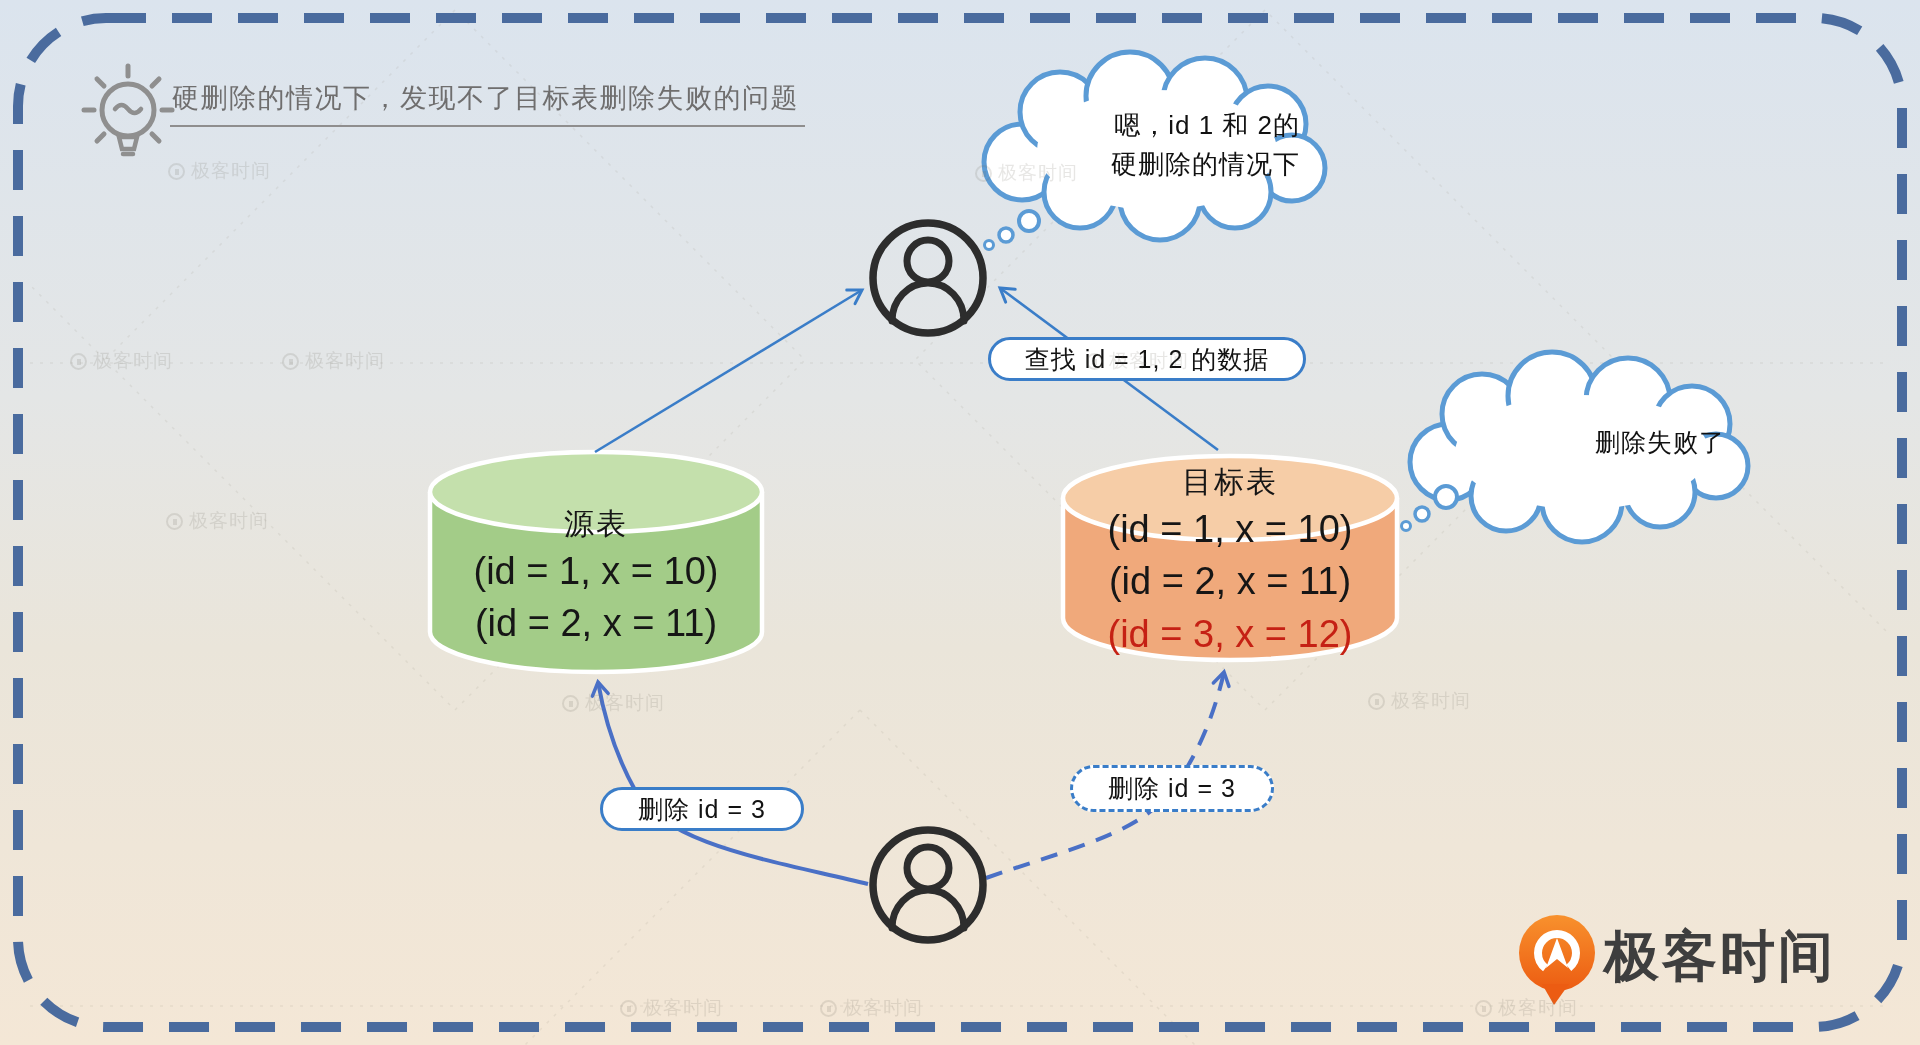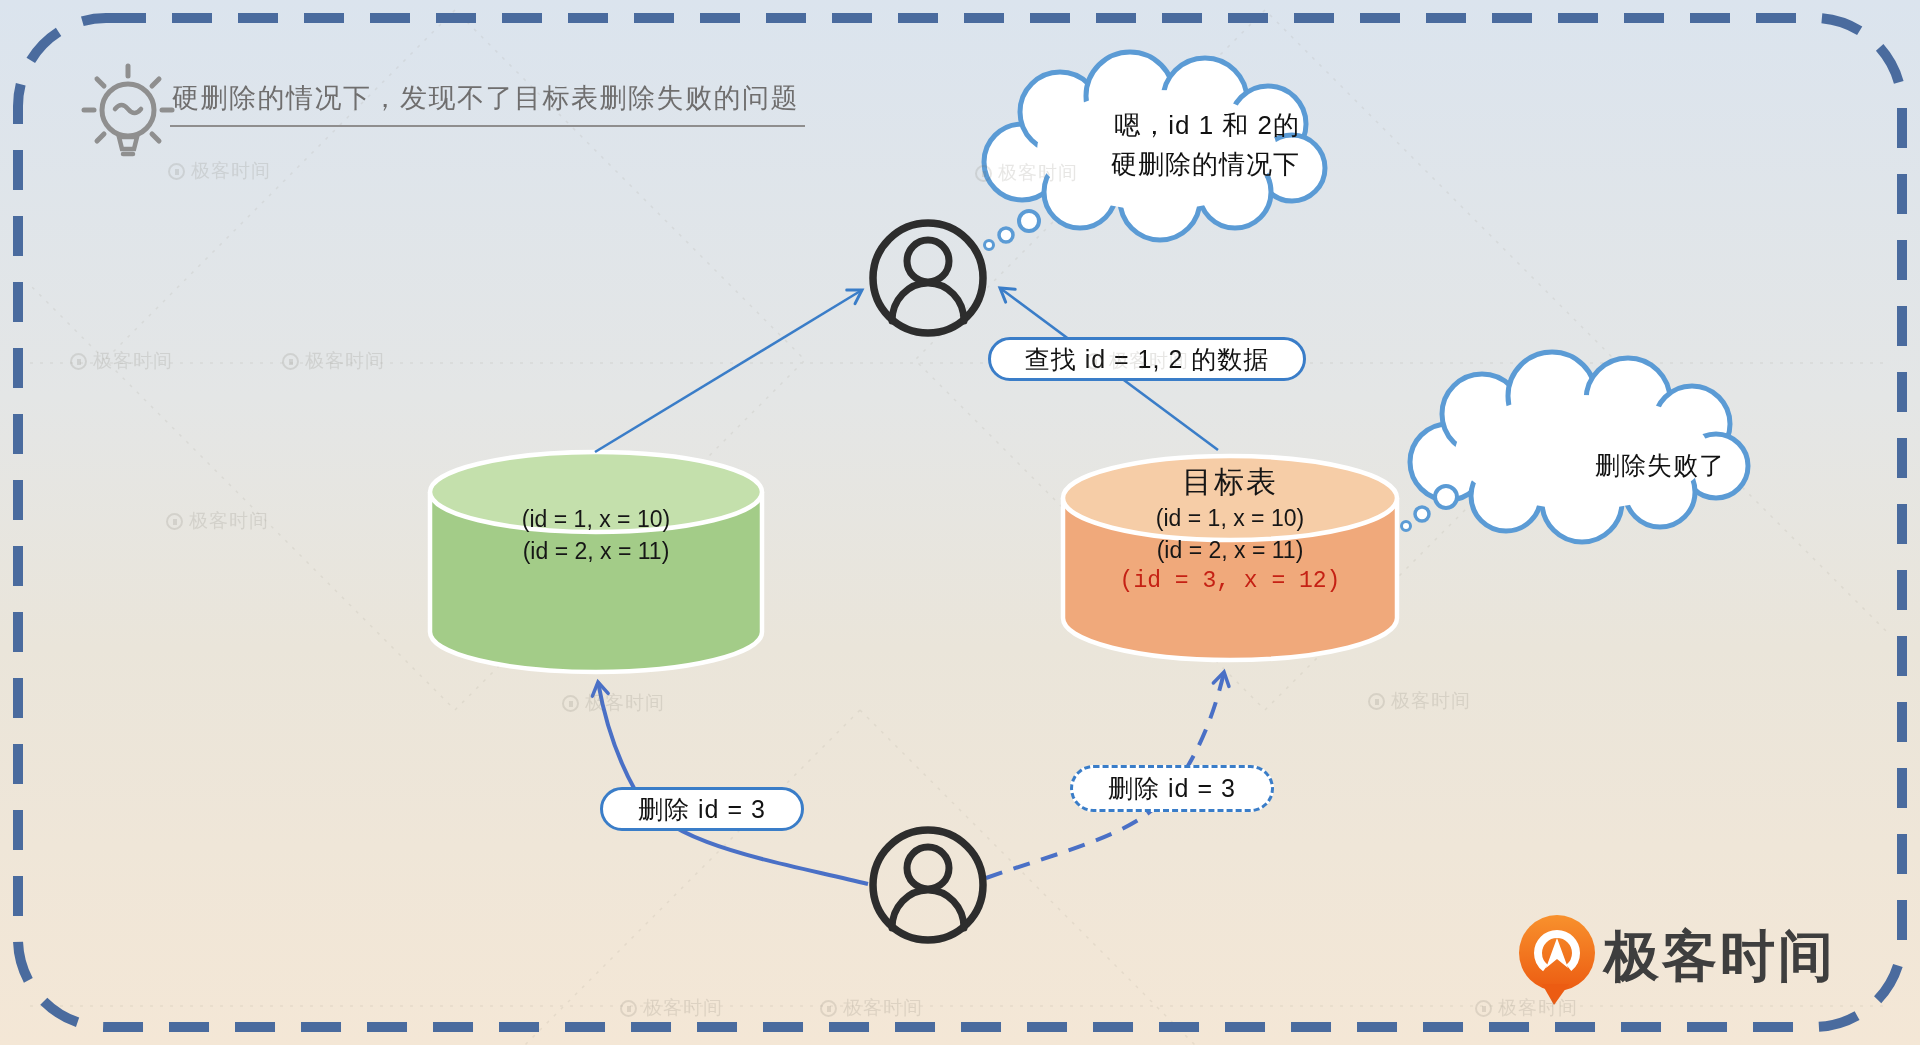--- a/index.html
+++ b/index.html
@@ -20,22 +20,22 @@
     border-radius:999px; display:flex; align-items:center; justify-content:center;
     font-size:25px; color:#121212; letter-spacing:1px;
   }
   .pill.dashed { border-style:dashed; }
   .cloud-text {
     position:absolute; text-align:right; font-size:26px; color:#111;
     line-height:1.5; letter-spacing:1px;
   }
   .cyl-text { position:absolute; text-align:center; color:#161616; }
   .cyl-title { font-size:30px; letter-spacing:2px; }
-  .cyl-row { font-size:23px; line-height:1.38; white-space:nowrap; }
-  .cyl-row.red { color:#c52114;font-family:Liberation Mono, monospace; }
+  .cyl-row { font-size:38px; line-height:1.38; white-space:nowrap; }
+  .cyl-row.red { color:#c52114; }
   .logo-text {
     position:absolute; left:1604px; top:920px; font-size:55px; font-weight:600;
     color:#3e3e3e; letter-spacing:3px;
   }
   .wm {
     position:absolute; display:flex; align-items:center; gap:6px;
     color:#6f6c60; opacity:0.16; font-size:19px; letter-spacing:1px;
     pointer-events:none;
   }
   .wm-ic {
@@ -163,27 +163,28 @@
     </g>
   </svg>
 
   <div class="page-title">硬删除的情况下，发现不了目标表删除失败的问题</div>
 
   <div class="cloud-text" style="left:1015px; top:106px; width:285px;">
     <div>嗯，id 1 和 2的</div>
     <div>硬删除的情况下</div>
   </div>
 
-  <div class="cloud-text" style="left:1440px; top:447px; width:285px; font-size:25px;">删除失败了</div>
+  <div class="cloud-text" style="left:1440px; top:424px; width:285px; font-size:25px;">删除失败了</div>
 
   <div class="pill" style="left:988px; top:337px; width:318px; height:44px;">查找 id = 1, 2 的数据</div>
   <div class="pill" style="left:600px; top:787px; width:204px; height:44px;">删除 id = 3</div>
   <div class="pill dashed" style="left:1070px; top:765px; width:204px; height:47px;">删除 id = 3</div>
 
   <div class="cyl-text" style="left:436px; top:504px; width:320px;">
+    <div class="cyl-title">源表</div>
     <div class="cyl-row">(id = 1, x = 10)</div>
     <div class="cyl-row">(id = 2, x = 11)</div>
   </div>
 
   <div class="cyl-text" style="left:1070px; top:462px; width:320px;">
     <div class="cyl-title">目标表</div>
     <div class="cyl-row">(id = 1, x = 10)</div>
     <div class="cyl-row">(id = 2, x = 11)</div>
     <div class="cyl-row red">(id = 3, x = 12)</div>
   </div>

